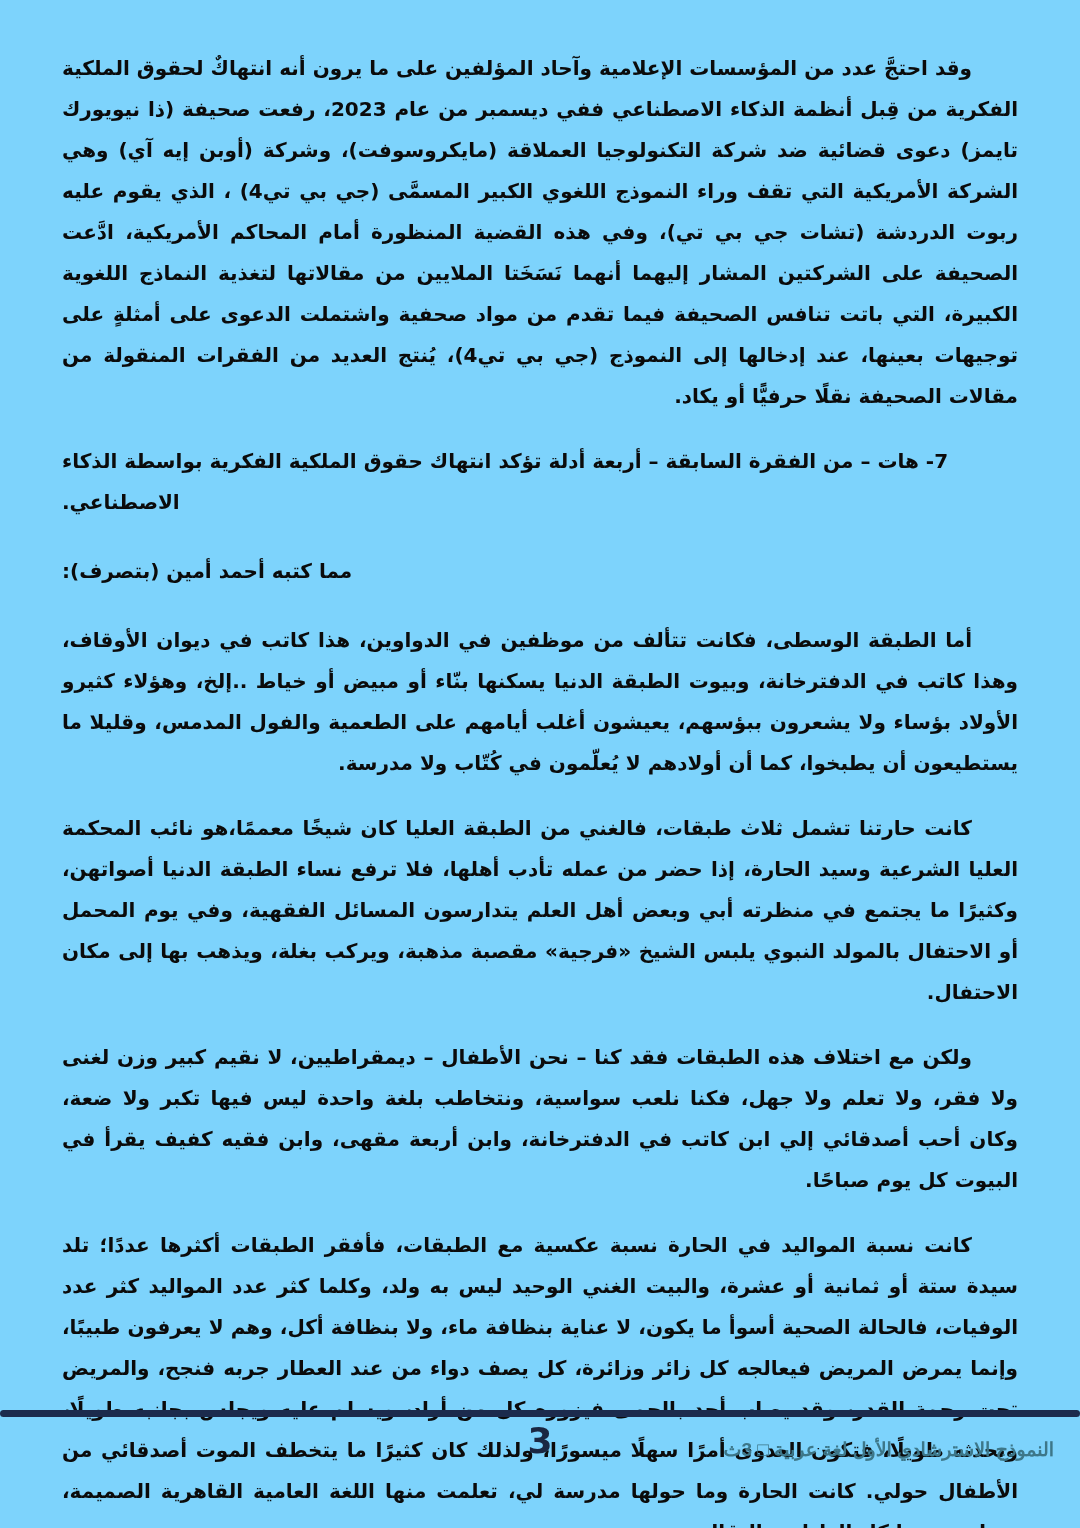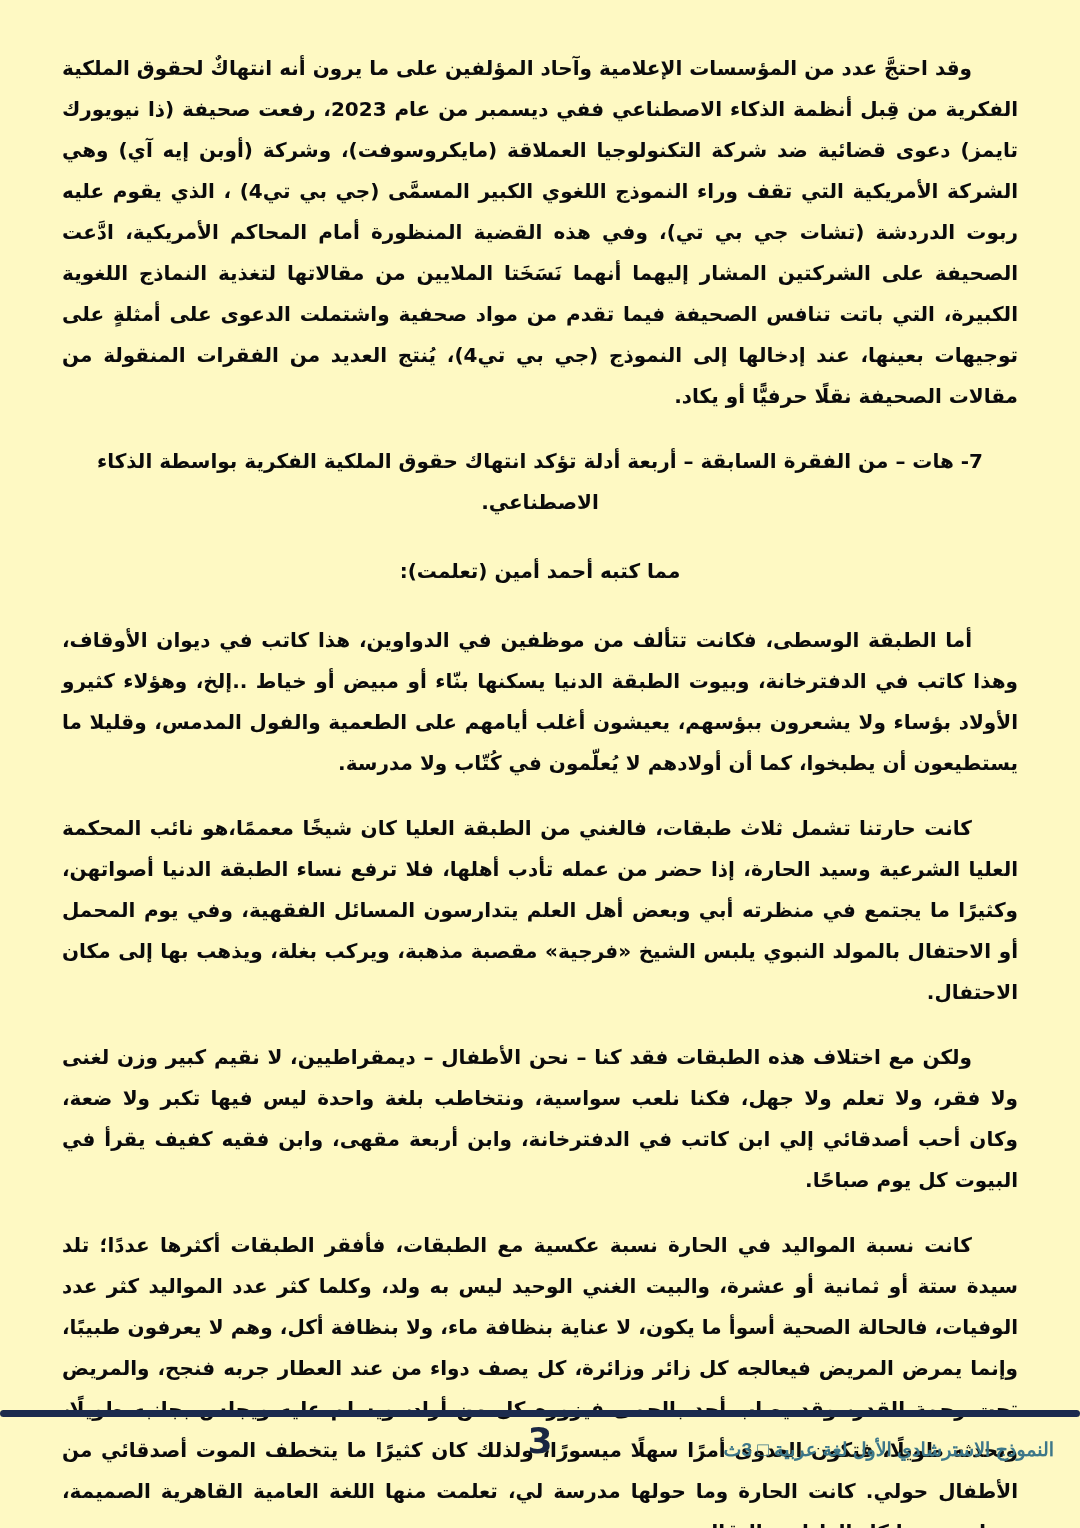--- a/index.html
+++ b/index.html
@@ -4,21 +4,21 @@
 <style>
   html, body {
     margin: 0;
     padding: 0;
     background: #ffffff;
   }
   .page {
     position: relative;
     width: 1080px;
     height: 1528px;
-    background: #fef9c3;
+    background: #7dd3fc;
     overflow: hidden;
     font-family: "DejaVu Sans", sans-serif;
   }
   .content {
     position: absolute;
     top: 48px;
     right: 62px;
     left: 62px;
     direction: rtl;
     unicode-bidi: embed;
@@ -27,21 +27,21 @@
     font-size: 20px;
     line-height: 41px;
     text-align: justify;
   }
   .content p {
     margin: 0 0 24px 0;
     text-indent: 46px;
   }
   .content p.no-indent {
     text-indent: 0;
-    text-align: center;
+    text-align: left;
   }
   .content p.question {
     margin-top: 6px;
     margin-bottom: 28px;
   }
   .content p.source-line {
     margin-bottom: 28px;
   }
   .footer-divider {
     position: absolute;
@@ -78,21 +78,21 @@
 <body>
 
 <div class="page">
 
   <div class="content">
 
     <p>وقد احتجَّ عدد من المؤسسات الإعلامية وآحاد المؤلفين على ما يرون أنه انتهاكٌ لحقوق الملكية الفكرية من قِبل أنظمة الذكاء الاصطناعي ففي ديسمبر من عام 2023، رفعت صحيفة (ذا نيويورك تايمز) دعوى قضائية ضد شركة التكنولوجيا العملاقة (مايكروسوفت)، وشركة (أوبن إيه آي) وهي الشركة الأمريكية التي تقف وراء النموذج اللغوي الكبير المسمَّى (جي بي تي4) ، الذي يقوم عليه ربوت الدردشة (تشات جي بي تي)، وفي هذه القضية المنظورة أمام المحاكم الأمريكية، ادَّعت الصحيفة على الشركتين المشار إليهما أنهما نَسَخَتا الملايين من مقالاتها لتغذية النماذج اللغوية الكبيرة، التي باتت تنافس الصحيفة فيما تقدم من مواد صحفية واشتملت الدعوى على أمثلةٍ على توجيهات بعينها، عند إدخالها إلى النموذج (جي بي تي4)، يُنتج العديد من الفقرات المنقولة من مقالات الصحيفة نقلًا حرفيًّا أو يكاد.</p>
 
     <p class="no-indent question">7- هات – من  الفقرة السابقة – أربعة أدلة تؤكد انتهاك حقوق الملكية الفكرية بواسطة الذكاء الاصطناعي.</p>
 
-    <p class="no-indent source-line">مما كتبه أحمد أمين (تعلمت):</p>
+    <p class="no-indent source-line">مما كتبه أحمد أمين (بتصرف):</p>
 
     <p>أما الطبقة الوسطى، فكانت تتألف من موظفين في الدواوين، هذا كاتب في ديوان الأوقاف، وهذا كاتب في الدفترخانة، وبيوت الطبقة الدنيا يسكنها بنّاء أو مبيض أو خياط ..إلخ، وهؤلاء كثيرو الأولاد بؤساء ولا يشعرون ببؤسهم، يعيشون أغلب أيامهم على الطعمية والفول المدمس، وقليلا ما يستطيعون أن يطبخوا، كما أن أولادهم لا يُعلّمون في كُتّاب ولا مدرسة.</p>
 
     <p>كانت حارتنا تشمل ثلاث طبقات، فالغني من الطبقة العليا كان شيخًا معممًا،هو نائب المحكمة العليا الشرعية وسيد الحارة، إذا حضر من عمله تأدب أهلها، فلا ترفع نساء الطبقة الدنيا أصواتهن، وكثيرًا ما يجتمع في منظرته أبي وبعض أهل العلم يتدارسون المسائل الفقهية، وفي يوم المحمل أو الاحتفال بالمولد النبوي يلبس الشيخ «فرجية» مقصبة مذهبة، ويركب بغلة، ويذهب بها إلى مكان الاحتفال.</p>
 
     <p>ولكن مع اختلاف هذه الطبقات فقد كنا – نحن الأطفال – ديمقراطيين، لا نقيم كبير وزن لغنى ولا فقر، ولا تعلم ولا جهل، فكنا نلعب سواسية، ونتخاطب بلغة واحدة ليس فيها تكبر ولا ضعة، وكان أحب أصدقائي إلي ابن كاتب في الدفترخانة، وابن أربعة مقهى، وابن فقيه كفيف يقرأ في البيوت كل يوم صباحًا.</p>
 
     <p>كانت نسبة المواليد في الحارة نسبة عكسية مع الطبقات، فأفقر الطبقات أكثرها عددًا؛ تلد سيدة ستة أو ثمانية أو عشرة، والبيت الغني الوحيد ليس به ولد، وكلما كثر عدد المواليد كثر عدد الوفيات، فالحالة الصحية أسوأ ما يكون، لا عناية بنظافة ماء، ولا بنظافة أكل، وهم لا يعرفون طبيبًا، وإنما يمرض المريض فيعالجه كل زائر وزائرة، كل يصف دواء من عند العطار جربه فنجح، والمريض تحت رحمة القدر، وقد يصاب أحد بالحمى فيزوره كل من أراد، ويسلم عليه ويجلس بجانبه طويلًا، ويحدثه طويلًا، فتكون العدوى أمرًا سهلًا ميسورًا، ولذلك كان كثيرًا ما يتخطف الموت أصدقائي من الأطفال حولي. كانت الحارة وما حولها مدرسة لي، تعلمت منها اللغة العامية القاهرية الصميمة، وتعلمت منها كل العادات والتقاليد.</p>
 
   </div>

